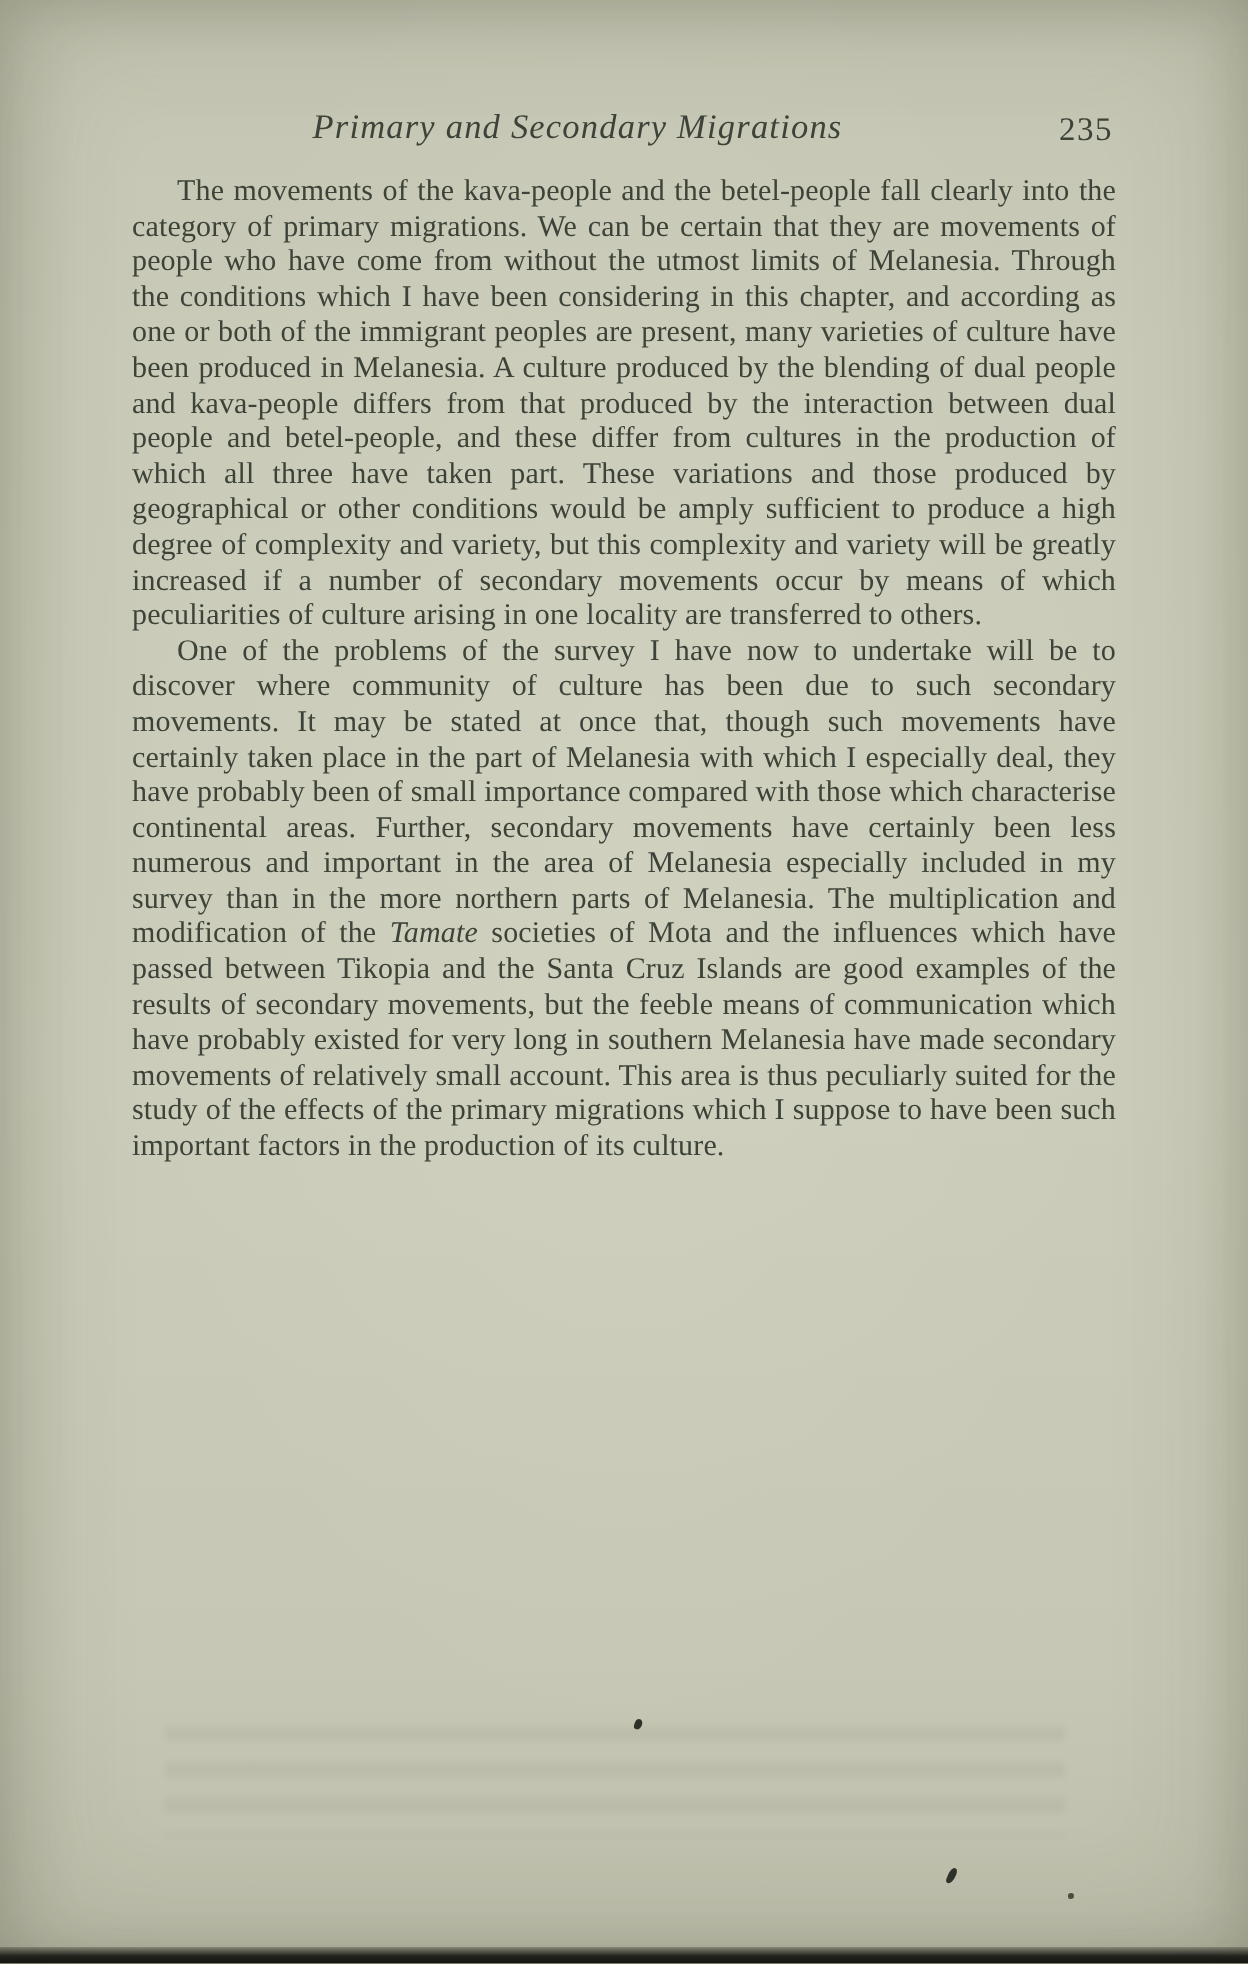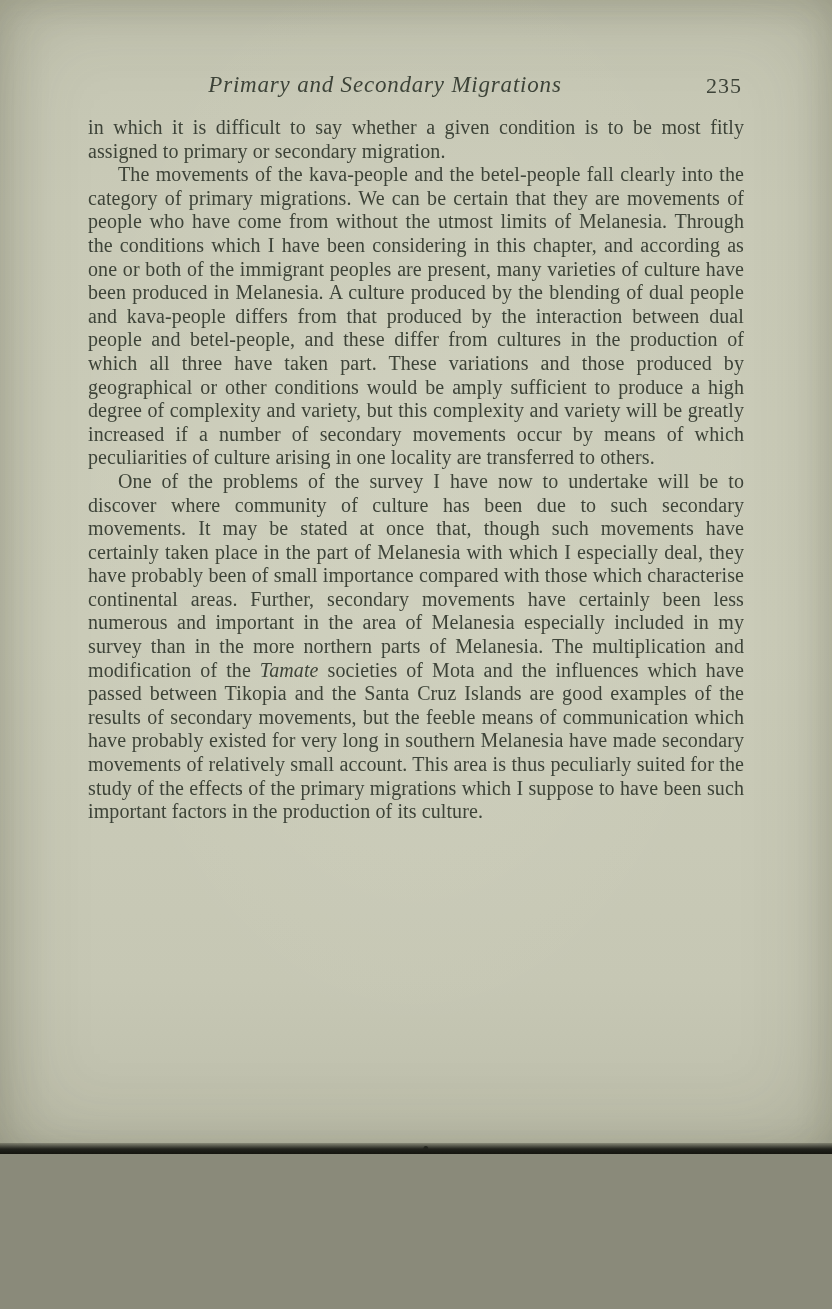--- a/index.html
+++ b/index.html
@@ -3,21 +3,21 @@
 <meta charset="utf-8">
 <style>
   html, body {
     margin: 0;
     padding: 0;
     background: #8a8a7a;
   }
   .page {
     position: relative;
     width: 832px;
-    height: 1154px;
+    height: 1309px;
     margin: 0 auto;
     background:
       radial-gradient(ellipse at 50% 42%, rgba(255,255,245,0.10), rgba(0,0,0,0) 60%),
       linear-gradient(180deg, #c4c5b2 0%, #c9cab7 18%, #cbccb9 55%, #c6c7b4 85%, #bcbdaa 100%);
     box-shadow:
       inset 0 0 90px rgba(70,70,45,0.22),
       inset 14px 0 40px rgba(50,50,30,0.10),
       inset -10px 0 30px rgba(50,50,30,0.08);
     overflow: hidden;
     font-family: "Liberation Serif", "DejaVu Serif", serif;
@@ -104,21 +104,20 @@
 <body>
 
 <div class="page">
 
   <div class="running-head">
     <span class="running-title">Primary and Secondary Migrations</span>
     <span class="page-number">235</span>
   </div>
 
   <div class="body-text">
-    <p class="no-indent">in which it is difficult to say whether a given condition is to be most fitly assigned to primary or secondary migration.</p>
     <p>The movements of the kava-people and the betel-people fall clearly into the category of primary migrations.  We can be certain that they are movements of people who have come from without the utmost limits of Melanesia.  Through the conditions which I have been considering in this chapter, and according as one or both of the immigrant peoples are present, many varieties of culture have been produced in Melanesia.  A culture produced by the blending of dual people and kava-people differs from that produced by the interaction between dual people and betel-people, and these differ from cultures in the production of which all three have taken part.  These variations and those produced by geographical or other conditions would be amply sufficient to produce a high degree of complexity and variety, but this complexity and variety will be greatly increased if a number of secondary movements occur by means of which peculiarities of culture arising in one locality are transferred to others.</p>
     <p><span>One of the problems of the survey I have now to undertake will be to discover where community of culture has been due to such secondary movements.  It may be stated at once that, though such movements have certainly taken place in the part of Melanesia with which I especially deal, they have probably been of small importance compared with those which characterise continental areas.  Further, secondary movements have certainly been less numerous and important in the area of Melanesia especially included in my survey than in the more northern parts of Melanesia.  The multiplication and modification of the </span><em>Tamate</em><span> societies of Mota and the influences which have passed between Tikopia and the Santa Cruz Islands are good examples of the results of secondary movements, but the feeble means of communication which have probably existed for very long in southern Melanesia have made secondary movements of relatively small account.  This area is thus peculiarly suited for the study of the effects of the primary migrations which I suppose to have been such important factors in the production of its culture.</span></p>
   </div>
 
   <div class="bleed-through"></div>
 
   <span class="ink-speck speck-1"></span>
   <span class="ink-speck speck-2"></span>
   <span class="ink-speck speck-3"></span>
 

